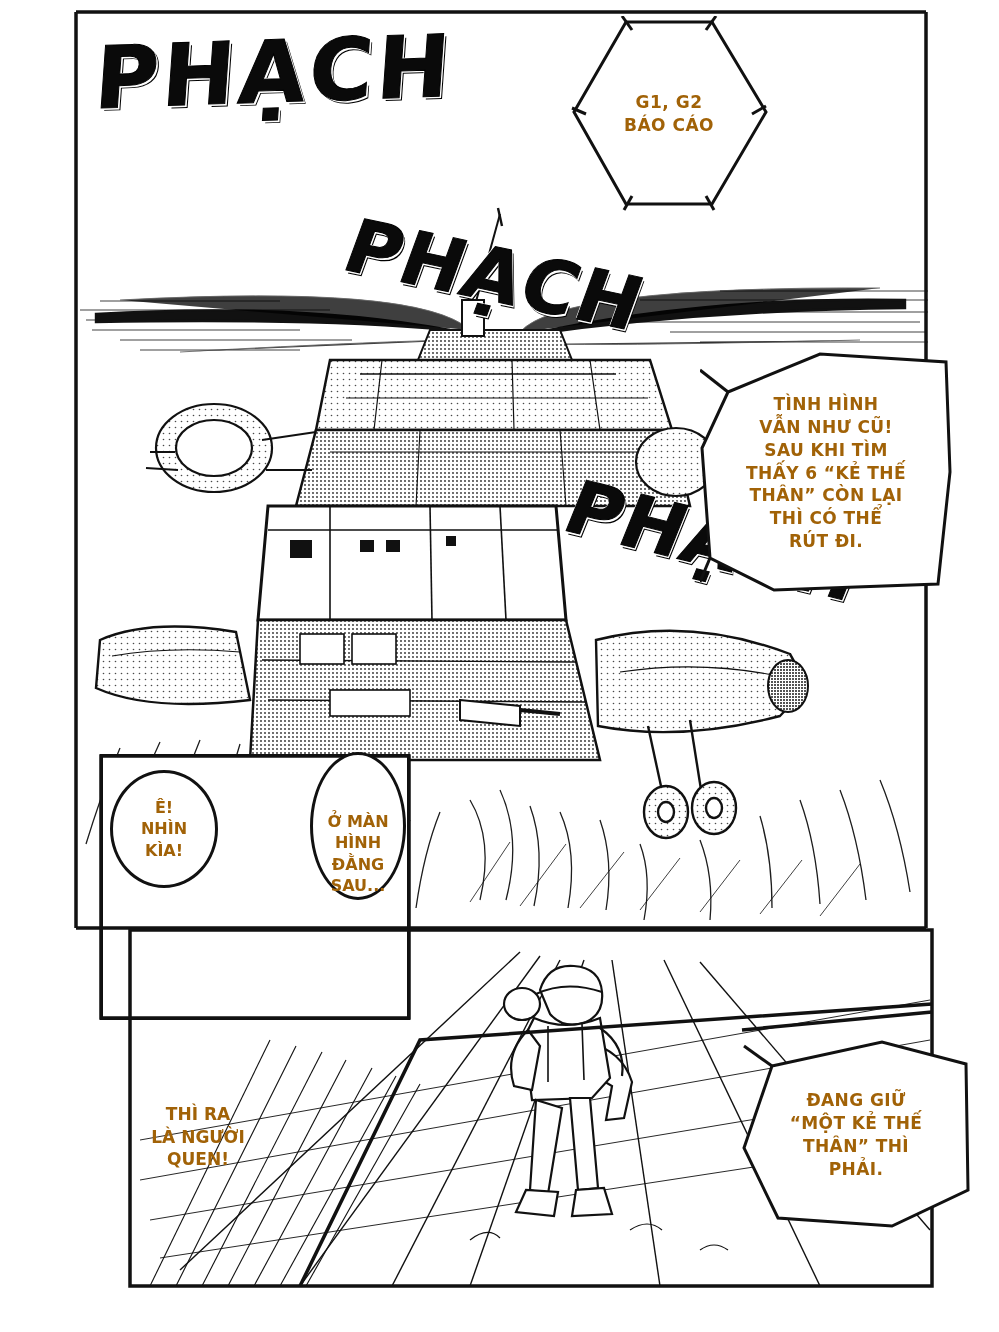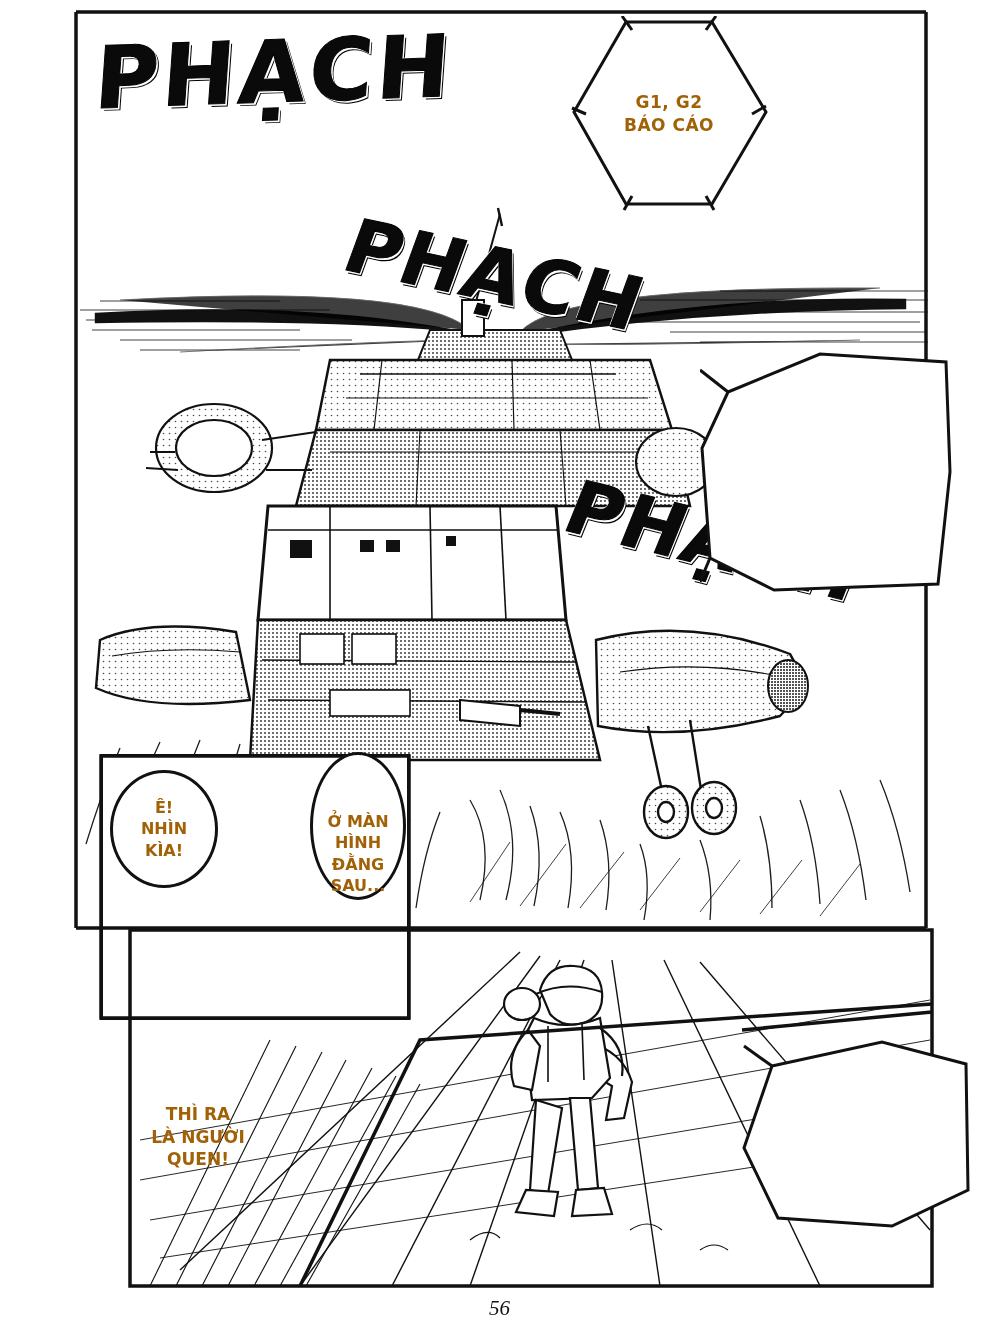--- a/index.html
+++ b/index.html
@@ -476,27 +476,38 @@
     <div class="txt">G1, G2
 BÁO CÁO</div>
   </div>
 
   <div class="balloon" id="balloon-report">
     <svg class="jag" viewBox="0 0 252 242" aria-hidden="true">
       <polygon points="28,40 120,2 246,10 250,120 238,232 74,238 10,206 2,96" fill="#ffffff" stroke="#111" stroke-width="3"></polygon>
       <path d="M28 40 L0 18" stroke="#111" stroke-width="3" fill="none"></path>
       <path d="M10 206 L0 230" stroke="#111" stroke-width="3" fill="none"></path>
     </svg>
+    <div class="txt">TÌNH HÌNH
+VẪN NHƯ CŨ!
+SAU KHI TÌM
+THẤY 6 “KẺ THẾ
+THÂN” CÒN LẠI
+THÌ CÓ THỂ
+RÚT ĐI.</div>
   </div>
 
   <div class="balloon" id="balloon-holding">
     <svg class="jag" viewBox="0 0 228 190" aria-hidden="true">
       <polygon points="30,26 140,2 224,24 226,150 150,186 36,178 2,108" fill="#ffffff" stroke="#111" stroke-width="3"></polygon>
       <path d="M30 26 L2 6" stroke="#111" stroke-width="3" fill="none"></path>
     </svg>
+    <div class="txt">ĐANG GIỮ
+“MỘT KẺ THẾ
+THÂN” THÌ
+PHẢI.</div>
   </div>
 
   <div class="balloon oval" id="balloon-look">
     <div class="txt">Ê!
 NHÌN
 KÌA!</div>
   </div>
 
   <div class="balloon oval" id="balloon-screen">
     <div class="txt">Ở MÀN
@@ -504,15 +515,14 @@
 ĐẰNG
 SAU...</div>
   </div>
 
   <div class="balloon" id="balloon-known">
     <div class="txt">THÌ RA
 LÀ NGƯỜI
 QUEN!</div>
   </div>
 
-  <div id="page-number">56</div>
 
 </div>
 
 </body></html>

